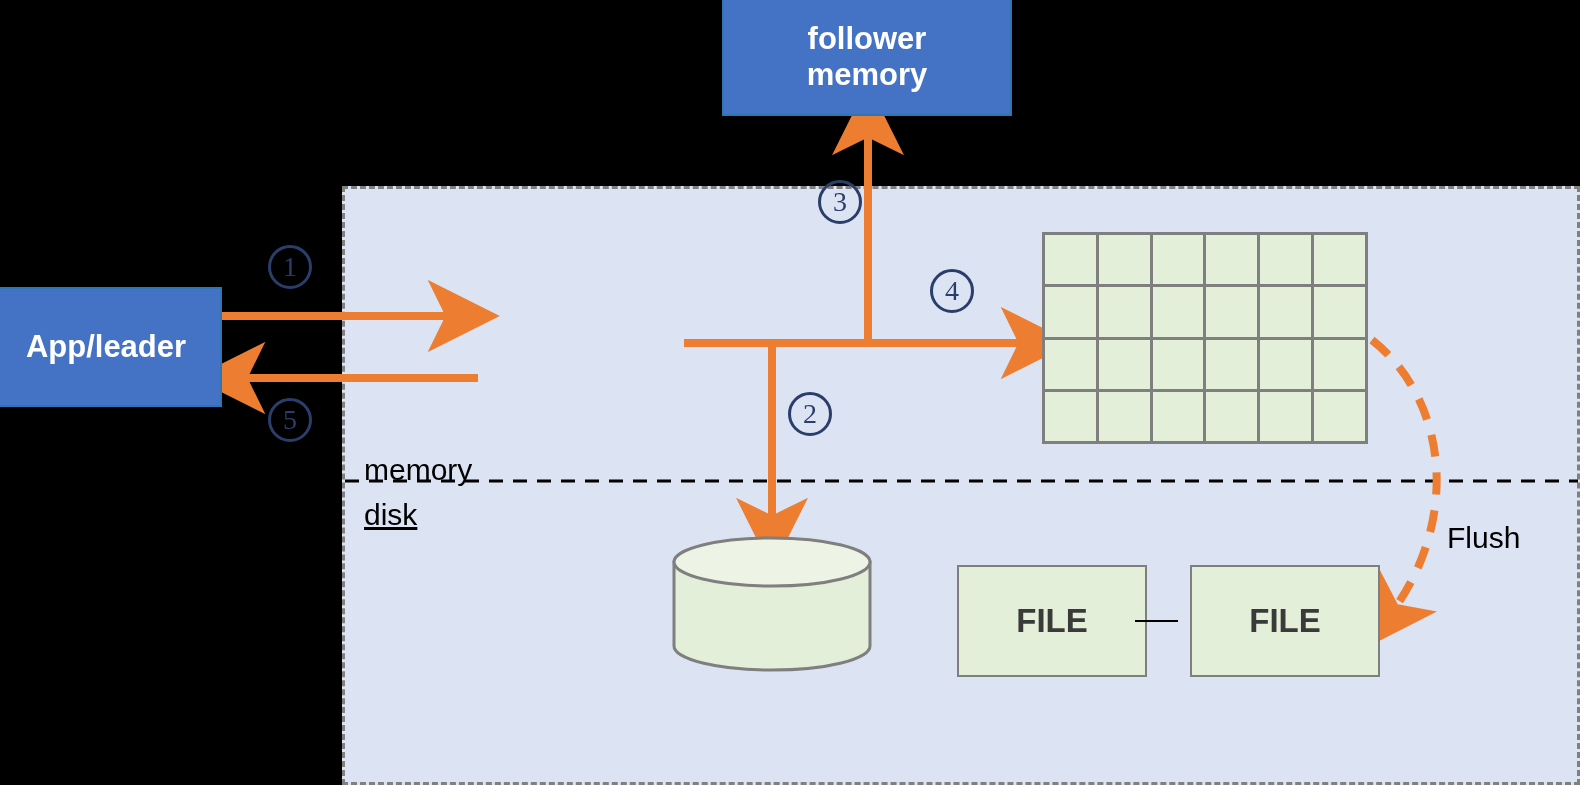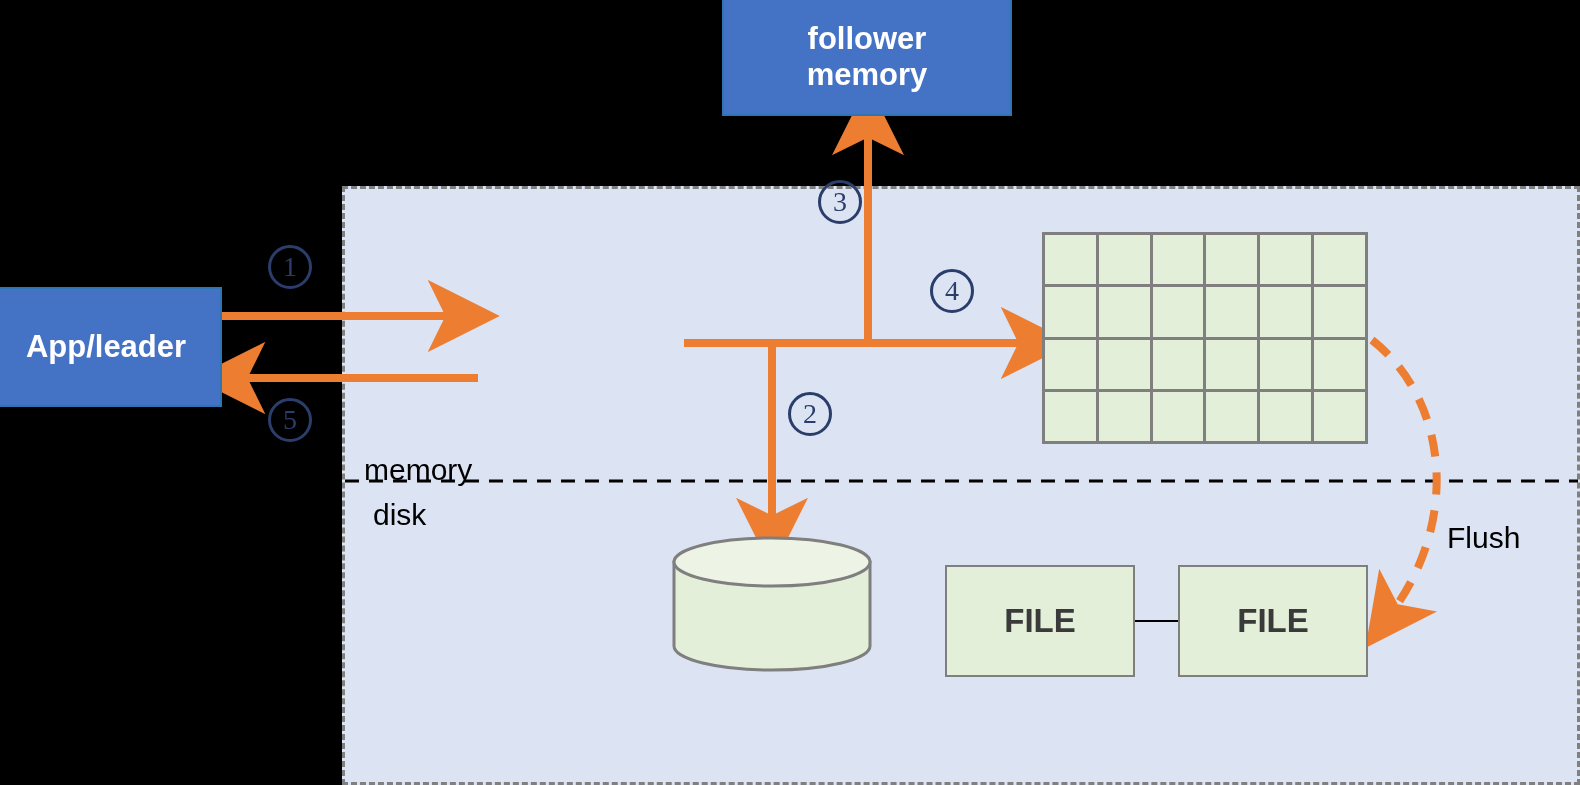--- a/index.html
+++ b/index.html
@@ -104,31 +104,32 @@
   .file-box {
     background: #E3EFD9;
     border: 2px solid #7F7F7F;
     box-sizing: border-box;
     display: flex;
     align-items: center;
     justify-content: center;
     color: #3A3A3A;
     font-size: 33px;
     font-weight: bold;
+    margin-left: 12px;
   }
   #file-1 { left: 945px; top: 565px; width: 190px; height: 112px; }
   #file-2 { left: 1178px; top: 565px; width: 190px; height: 112px; }
   #file-link {
     left: 1135px; top: 620px; width: 43px; height: 2px; background: #000;
   }
 
   
   .plain-label { color: #000000; font-size: 30px; white-space: nowrap; margin-top: 10px; }
   #label-memory { left: 364px; top: 443px; }
-  #label-disk   { left: 373px; top: 488px; }
+  #label-disk   { left: 364px; top: 488px; text-decoration: underline; }
   #label-flush  { left: 1447px; top: 511px; }
   #label-leader { left: 1327px; top: 708px; }
 
   
   .step-num {
     width: 44px; height: 44px;
     border: 3px solid #2B3E6B;
     border-radius: 50%;
     color: #2B3E6B;
     font-size: 28px;

